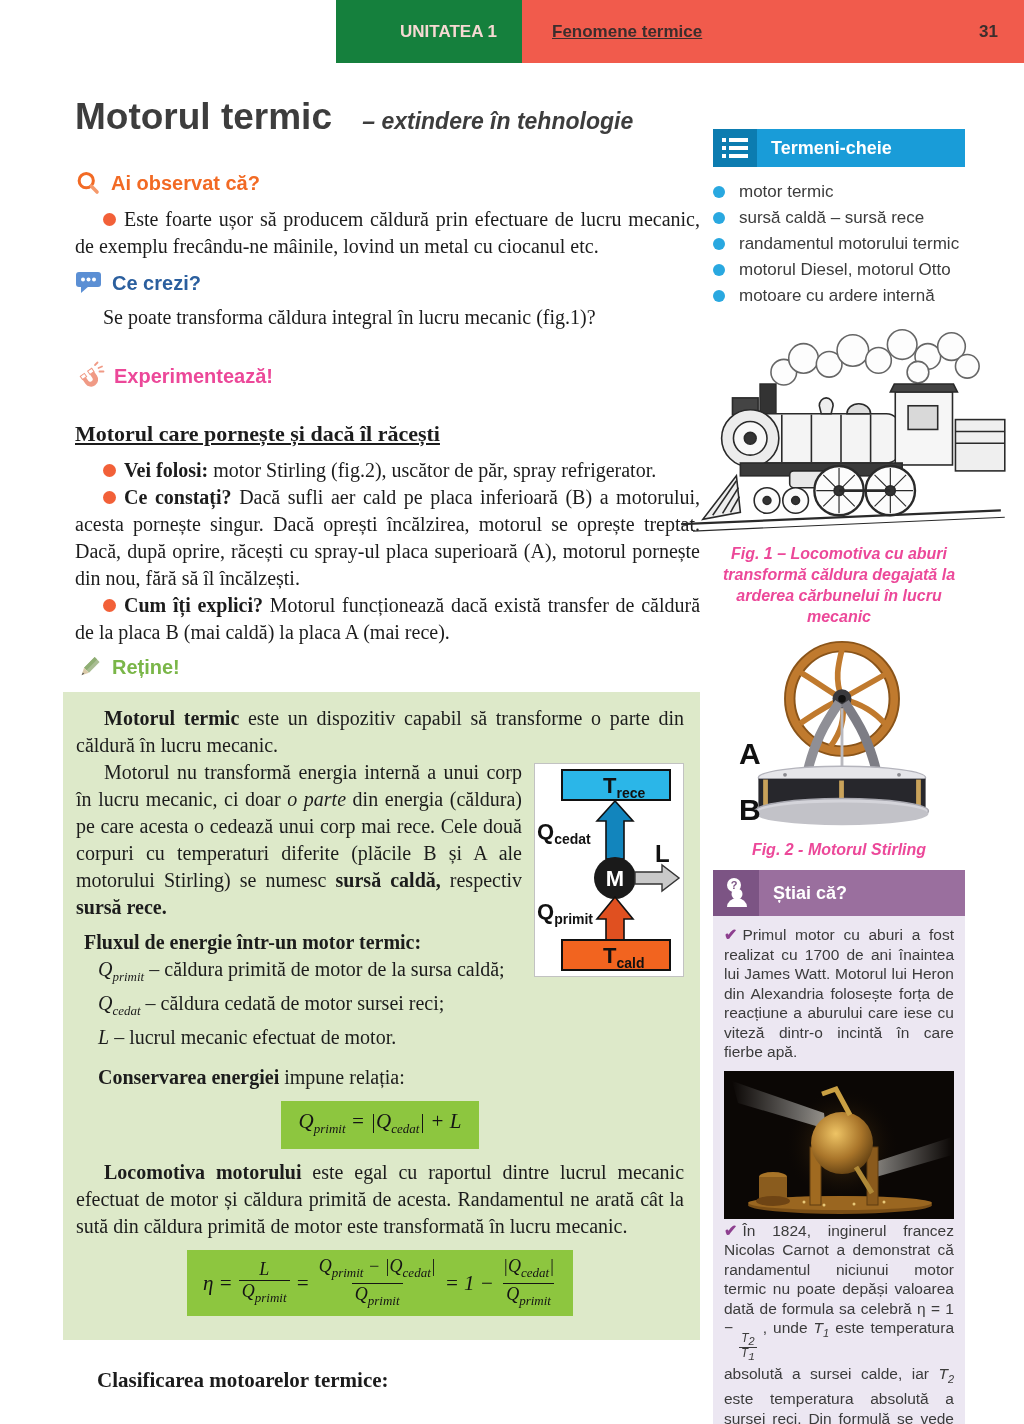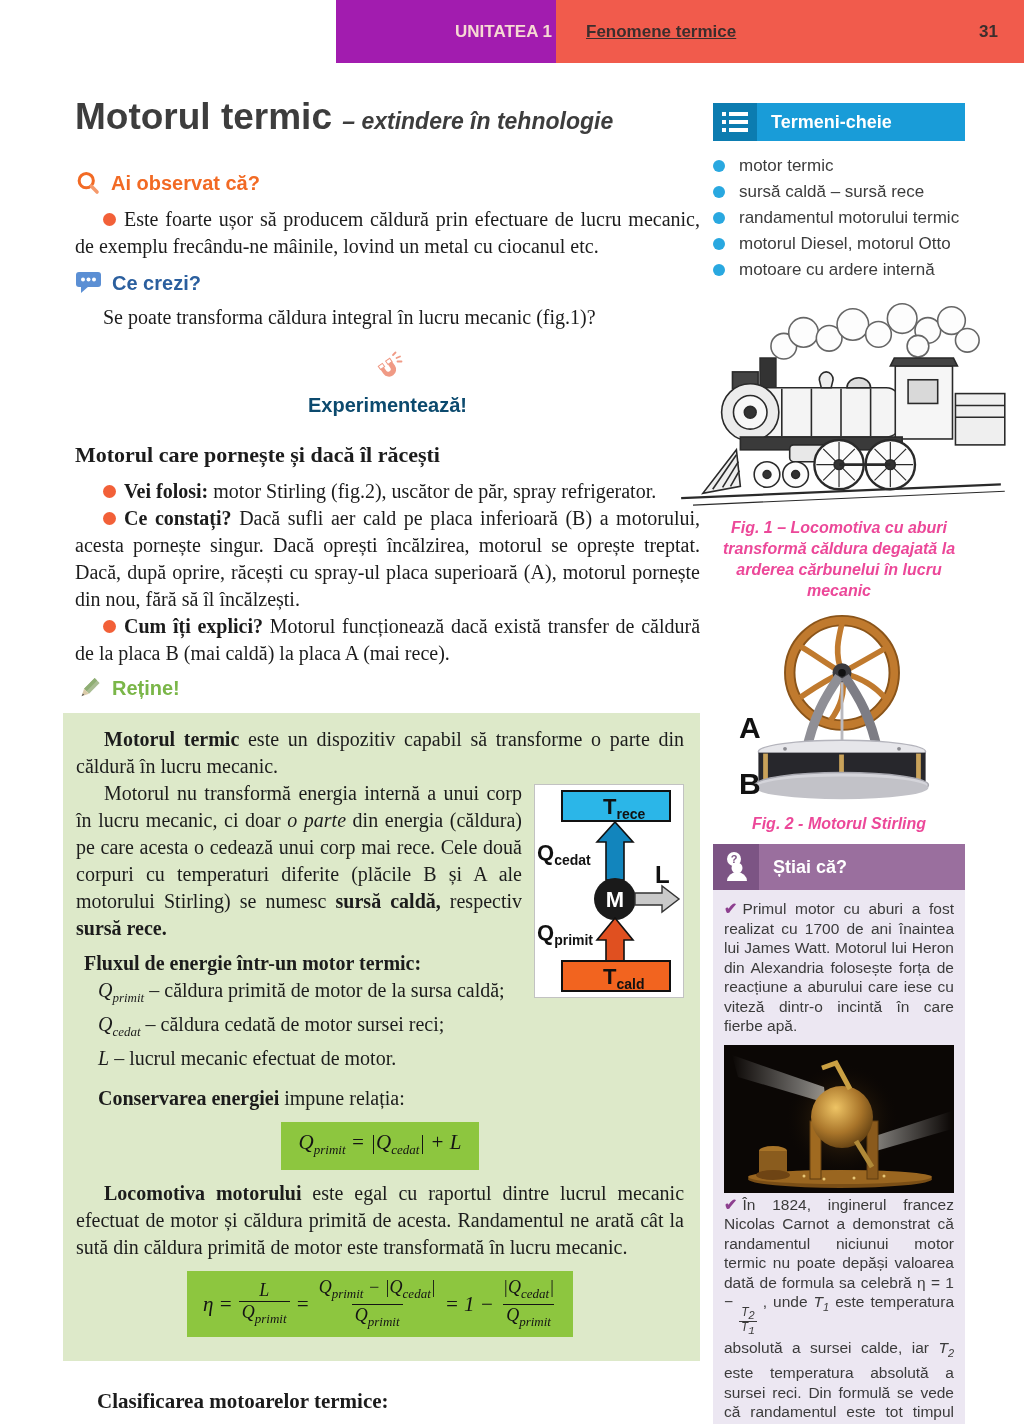--- a/index.html
+++ b/index.html
@@ -1,63 +1,63 @@
 <!DOCTYPE html>
 <html lang="ro"><head>
 <meta charset="utf-8">
 <style>
   html,body{margin:0;padding:0;background:#fff;}
   .page{position:relative;width:1024px;height:1424px;background:#fff;overflow:hidden;
         font-family:"Liberation Serif",serif;color:#1c1c1c;}
 
   
   .hdr{position:absolute;left:336px;top:0;width:688px;height:63px;background:#f15b4c;display:flex;align-items:center;}
-  .hdr .unit{width:220px;height:63px;background:#a21caf;color:#f6d9d3;display:flex;align-items:center;justify-content:flex-end;
-             padding-right:4px;box-sizing:border-box;font:700 17px/1 "Liberation Sans",sans-serif;}
+  .hdr .unit{width:186px;height:63px;background:#15803d;color:#f6d9d3;display:flex;align-items:center;justify-content:flex-end;
+             padding-right:25px;box-sizing:border-box;font:700 17px/1 "Liberation Sans",sans-serif;}
   .hdr .chapter{flex:1;padding-left:30px;color:#3c2e2d;font:700 17px/1 "Liberation Sans",sans-serif;text-decoration:underline;}
   .hdr .pageno{padding-right:26px;color:#3c2e2d;font:700 17px/1 "Liberation Sans",sans-serif;}
 
   
   .leftcol{position:absolute;left:75px;top:96px;width:625px;}
   .title{font:700 37px/42px "Liberation Sans",sans-serif;color:#3d3d3d;}
-  .title .sub{font:700 italic 23px/42px "Liberation Sans",sans-serif;color:#3d3d3d;}
+  .title .sub{font:700 italic 23px/42px "Liberation Sans",sans-serif;color:#3d3d3d;margin-left:20px;}
 
   .sechead{display:flex;align-items:center;gap:9px;font:700 20px/30px "Liberation Sans",sans-serif;}
   .sechead svg{flex:0 0 auto;}
   .h-orange{color:#f26a24;margin-top:26px;}
   .h-blue{color:#2b5f9e;margin-top:8px;}
-  .h-red{color:#0c4a6e;margin-top:20px;flex-direction:column;}
+  .h-red{color:#ec4899;margin-top:30px;}
   .h-green{color:#7ab648;margin-top:6px;}
 
   .para{font:20px/27px "Liberation Serif",serif;margin:0;text-align:justify;}
   .indent{text-indent:28px;}
   .mt8{margin-top:8px;} .mt6{margin-top:6px;}
   .dot{display:inline-block;width:13px;height:13px;border-radius:50%;background:#f26038;margin-right:8px;}
   b.lbl{font-weight:700;}
-  .subhead{font:700 22px/30px "Liberation Serif",serif;margin-top:20px;}
+  .subhead{font:700 22px/30px "Liberation Serif",serif;margin-top:28px;text-decoration:underline;}
 
   
   .greenbox{margin-top:10px;margin-left:-12px;background:#dde9c9;padding:13px 16px 14px 13px;box-sizing:border-box;width:637px;}
   .greenbox .para{font:20px/27px "Liberation Serif",serif;}
   .diagram{float:right;width:148px;height:212px;background:#fff;border:1px solid #c2c2c2;margin:4px 0 6px 12px;}
   .fluxhead{font:700 20px/27px "Liberation Serif",serif;margin:8px 0 0 8px;}
   .fluxline{font:20px/27px "Liberation Serif",serif;margin-left:22px;}
   .fluxline i{font-style:italic;}
   .fluxline sub, .formula sub{font-size:13px;font-style:italic;}
   .consline{margin-left:22px;margin-top:6px;}
   .formula{background:#8dc63f;width:fit-content;margin:10px auto;padding:7px 18px;font:italic 21px/26px "Liberation Serif",serif;color:#141414;}
   .formula2{display:flex;align-items:center;gap:6px;padding:6px 16px;}
   .frac{display:inline-flex;flex-direction:column;align-items:center;font-size:18px;line-height:21px;}
   .frac .den{border-top:1.6px solid #141414;padding:0 3px;}
   .frac .num{padding:0 3px;}
   .classhead{font:700 21px/28px "Liberation Serif",serif;margin:26px 0 2px 22px;}
 
   
   .sidebar{position:absolute;left:713px;top:103px;width:252px;font-family:"Liberation Sans",sans-serif;color:#3c3c3c;}
-  .termeni-hdr{display:flex;align-items:center;height:38px;background:#199cd8;}
+  .termeni-hdr{display:flex;align-items:center;height:38px;background:#199cd8;margin-top:26px;}
   .termeni-hdr .iconsq{width:44px;height:38px;background:#0c7cb0;display:flex;align-items:center;justify-content:center;}
   .termeni-hdr .t{color:#fff;font:700 18px/1 "Liberation Sans",sans-serif;margin-left:14px;}
   .termeni-list{margin:12px 0 0 0;padding:0;list-style:none;}
   .termeni-list li{font:17px/26px "Liberation Sans",sans-serif;display:flex;align-items:baseline;gap:14px;}
   .bdot{display:inline-block;width:12px;height:12px;border-radius:50%;background:#29a8e0;flex:0 0 auto;position:relative;top:1px;}
 
   .loco{margin:6px 0 0 -42px;width:340px;height:222px;}
   .caption{font:italic 600 16px/21px "Liberation Sans",sans-serif;color:#ec4899;text-align:center;margin-top:2px;}
 
   .stirling{position:relative;height:206px;margin-top:4px;}

